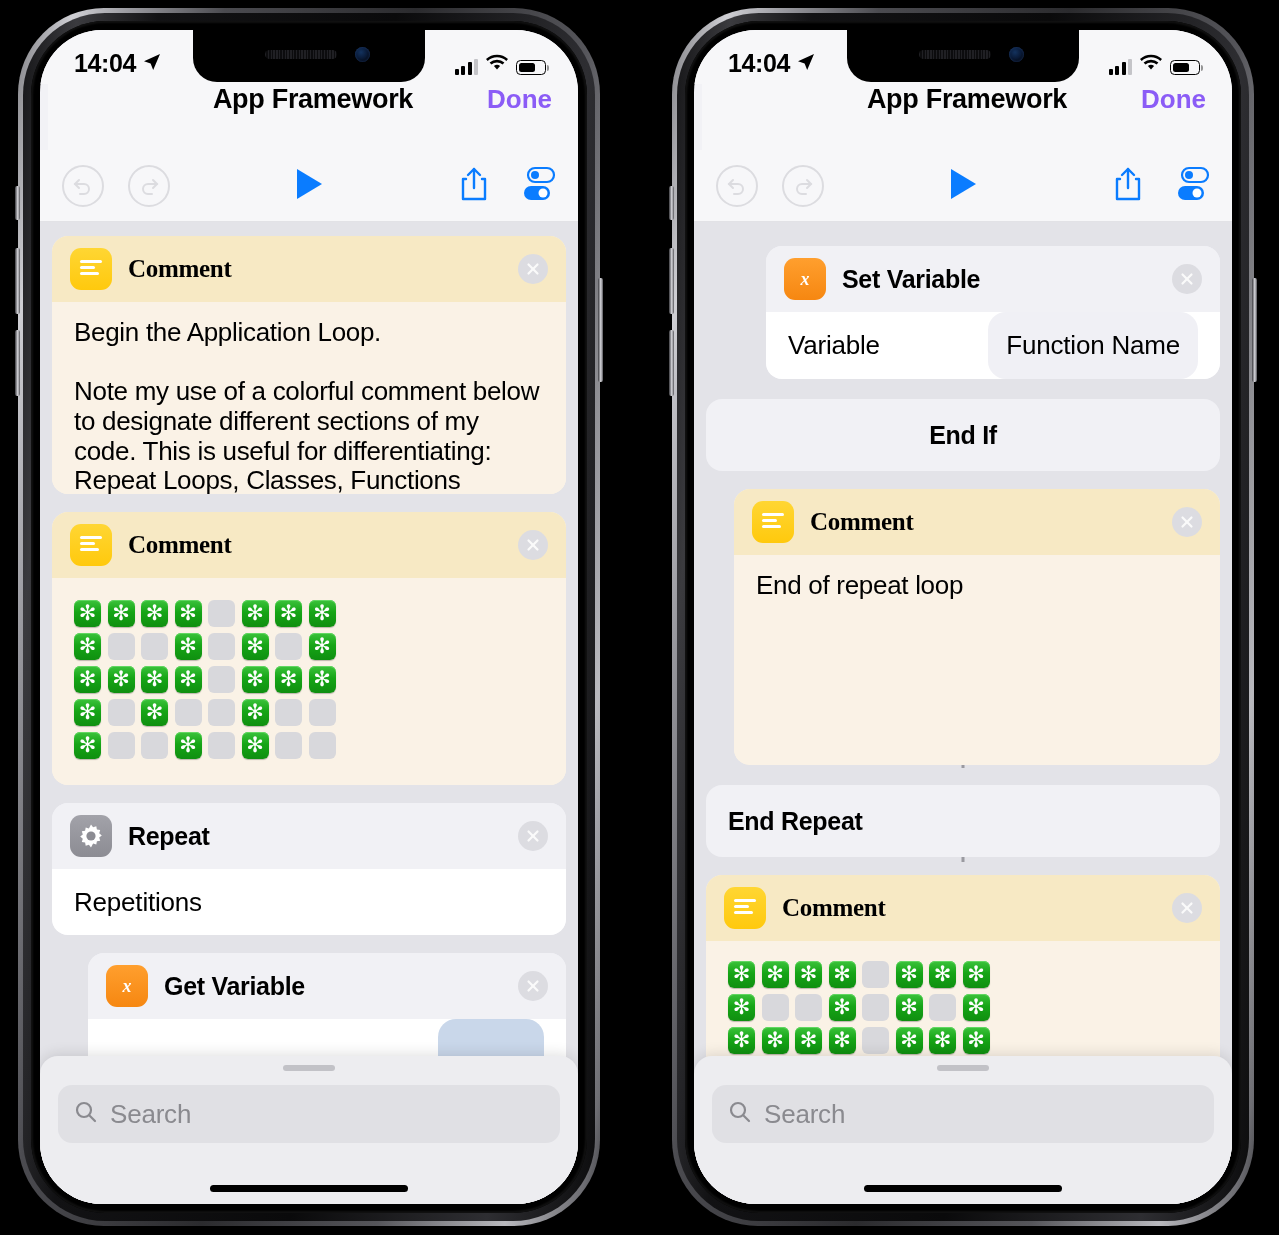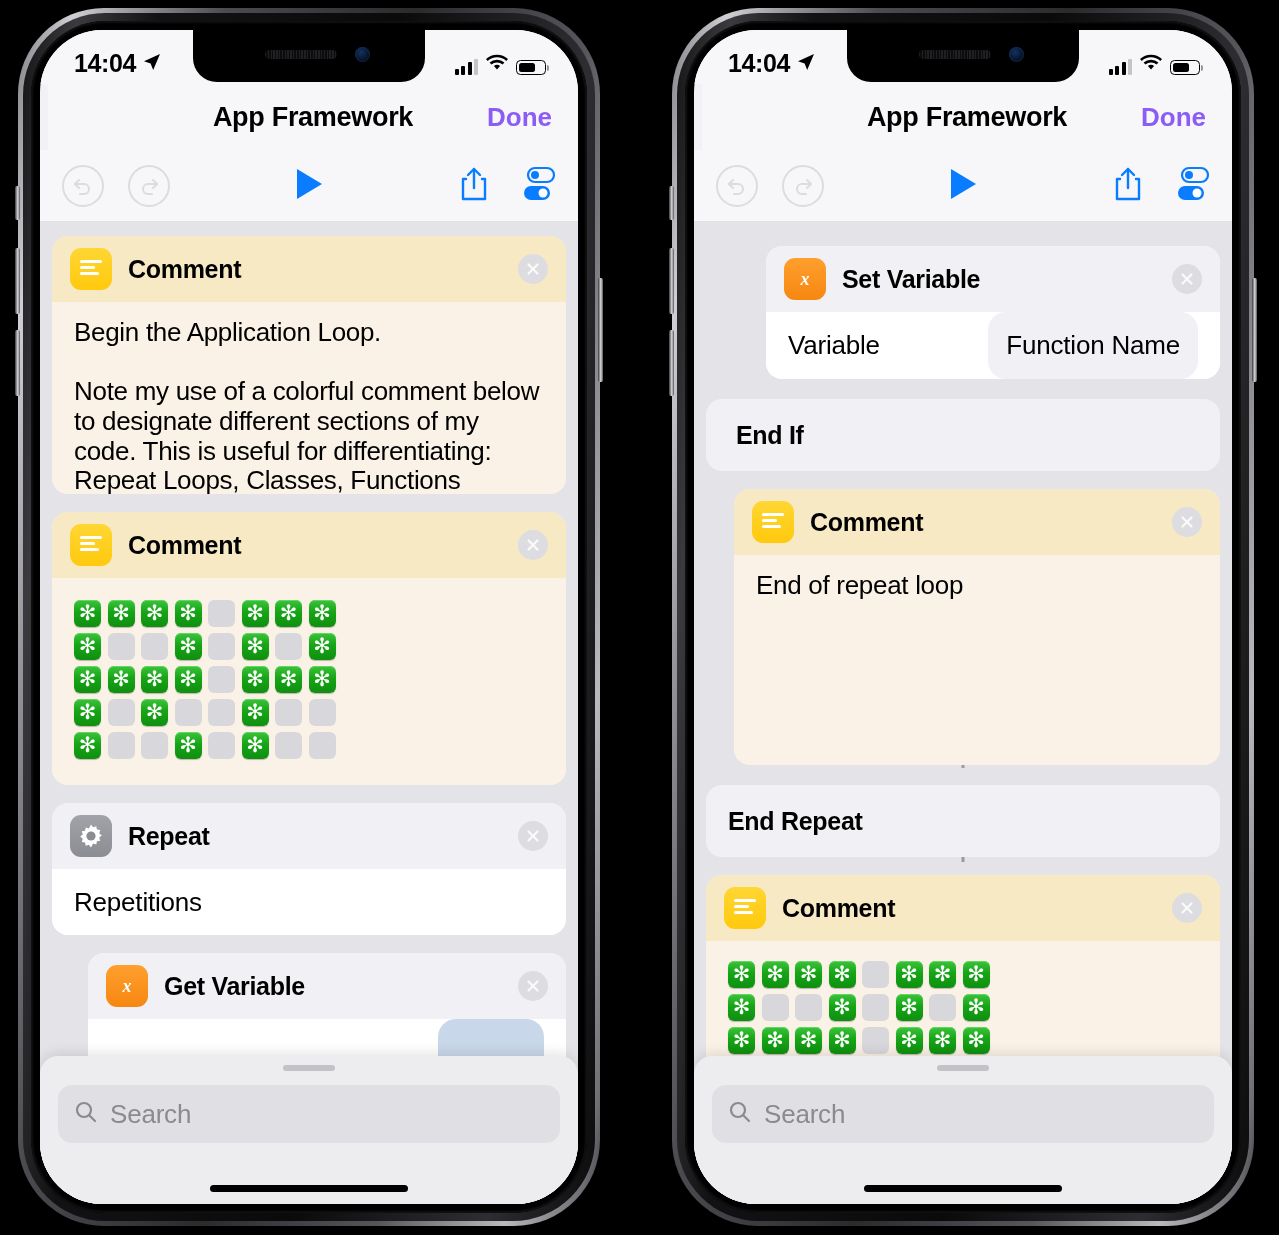--- a/index.html
+++ b/index.html
@@ -83,21 +83,21 @@
   .bars i:nth-child(4){height:16px; background:#c4c4c8;}
   .batt { width:30px; height:15px; border:1.8px solid #000; border-radius:4.5px; position:relative; }
   .batt::after{content:""; position:absolute; right:-4px; top:4px; width:2.4px; height:6px;
                background:#00000066; border-radius:0 2px 2px 0;}
   .batt i { position:absolute; left:1.6px; top:1.6px; bottom:1.6px; width:58%; background:#000; border-radius:2.5px; display:block;}
 
   
   .navbar {
     position:absolute; top:54px; left:8px; right:0; height:66px; z-index:25;
     background:#f7f7f9;
-    display:flex; align-items:center; justify-content:center;
+    display:flex; justify-content:center;
   }
   .nav-title { font-size:27px; font-weight:700; color:#000; letter-spacing:-0.3px; }
   .nav-done { position:absolute; right:26px; font-size:26px; color:#8b5cf6; font-weight:600; }
 
   
   .toolbar {
     position:absolute; top:120px; left:0; right:0; height:72px; z-index:25;
     background:#f7f7f9;
     display:flex; align-items:center;
     border-bottom:0.5px solid #e2e2e6;
@@ -123,21 +123,21 @@
   
   .card { position:relative; border-radius:16px; overflow:hidden; z-index:2; }
   .card.plain { background:#f1f1f5; }
   .card.comment { background:#fbf3e4; }
 
   .card-head {
     display:flex; align-items:center; gap:16px;
     padding:12px 18px; min-height:62px;
   }
   .card.plain  > .card-head { background:#f1f1f5; }
-  .card.comment > .card-head { background:#f7e9c4; }
+  .card.comment > .card-head { background:#f7e9c4;font-family:Liberation Serif, serif; }
 
   .icon-sq { width:42px; height:42px; border-radius:11px; flex:0 0 auto;
              display:flex; align-items:center; justify-content:center; }
   .icon-sq.comment { background: linear-gradient(180deg,#ffd633,#ffc90d); }
   .icon-sq.variable{ background: linear-gradient(180deg,#ff9f2e,#f68711); }
   .icon-sq.repeat  { background: linear-gradient(180deg,#a2a2a9,#8c8c93); }
 
   .card-title { font-size:25px; font-weight:700; color:#000; letter-spacing:-0.3px; }
   .xbtn {
     margin-left:auto; width:30px; height:30px; border-radius:50%;
@@ -555,21 +555,21 @@
               <div class="row">
                 <span class="lbl">Variable</span>
                 <span class="pill-value">Function Name</span>
               </div>
             </div>
           </div>
 
           <div class="connector" style="top:196px; height:24px;"></div>
 
           <div class="card plain" style="margin-top:20px;">
-            <div class="row" style="padding:0 30px; min-height:72px;">
+            <div class="row" style="padding:0 30px; min-height:72px;justify-content:center;">
               <span class="card-title">End If</span>
             </div>
           </div>
 
           <div class="connector" style="top:290px; height:22px;"></div>
 
           <div class="card comment" style="margin:18px 0 0 28px;">
             <div class="card-head">
               <span class="icon-sq comment">
                 <svg width="24" height="20" viewBox="0 0 24 20">

